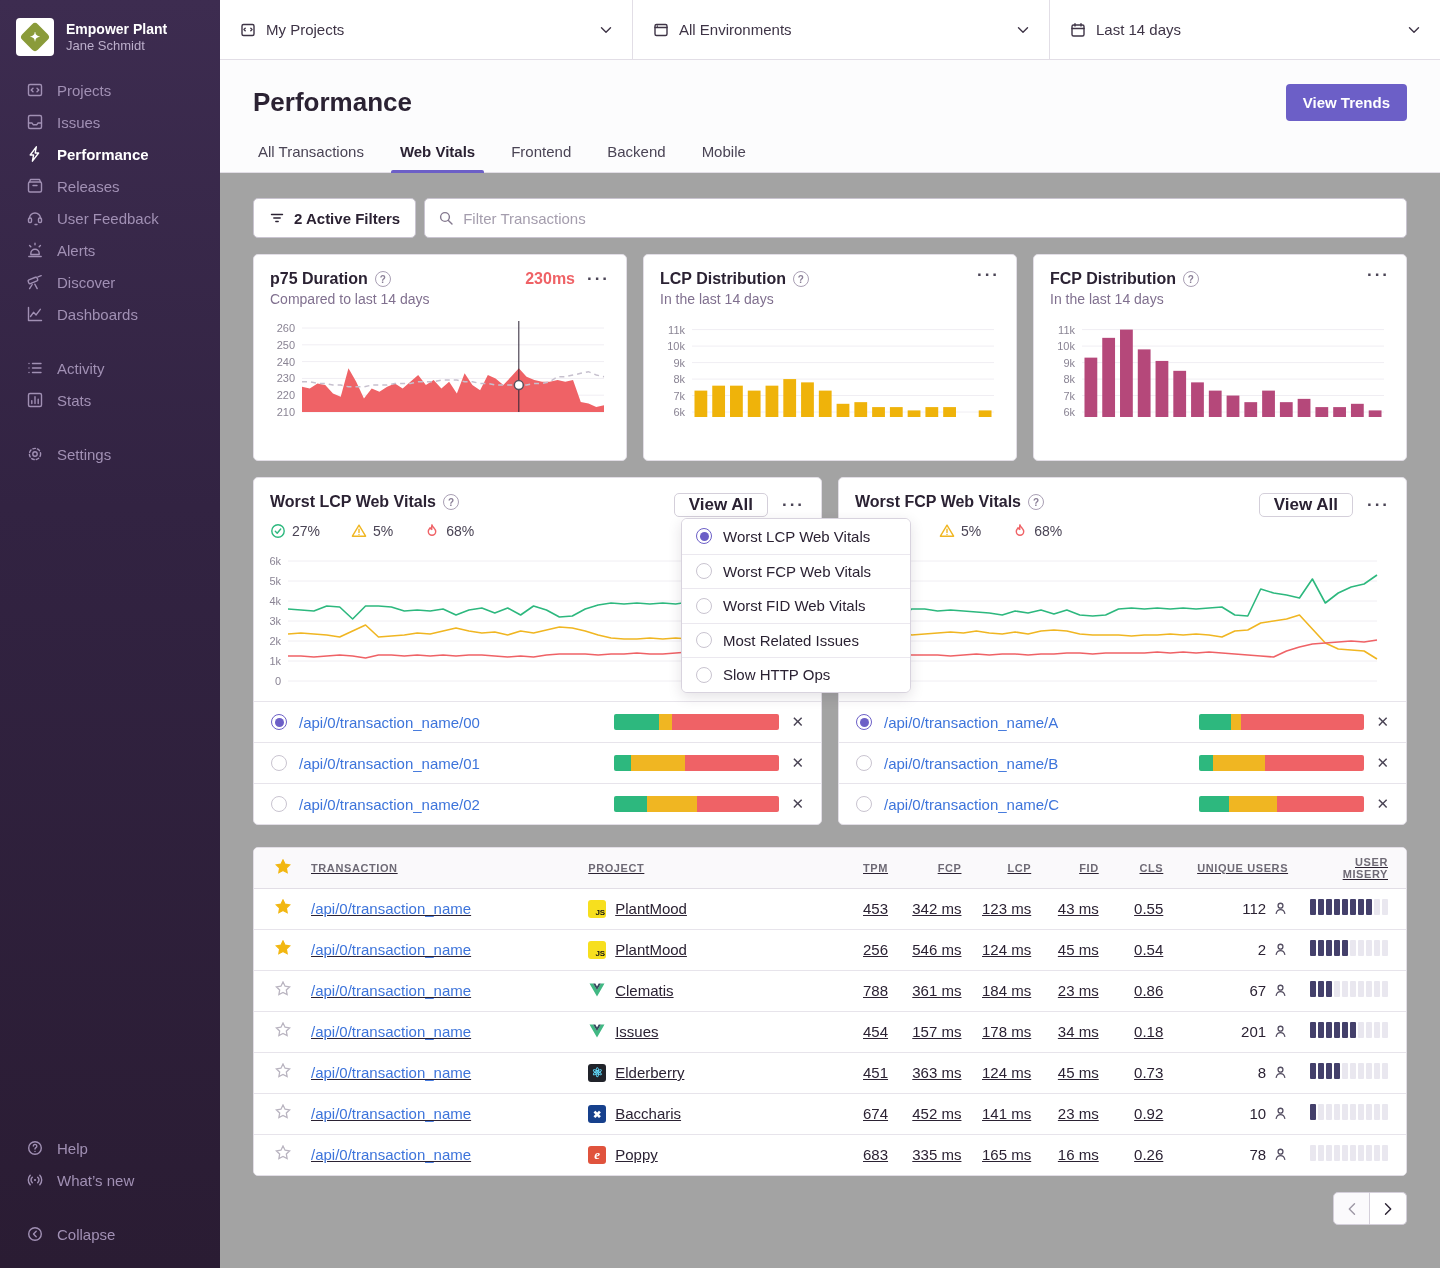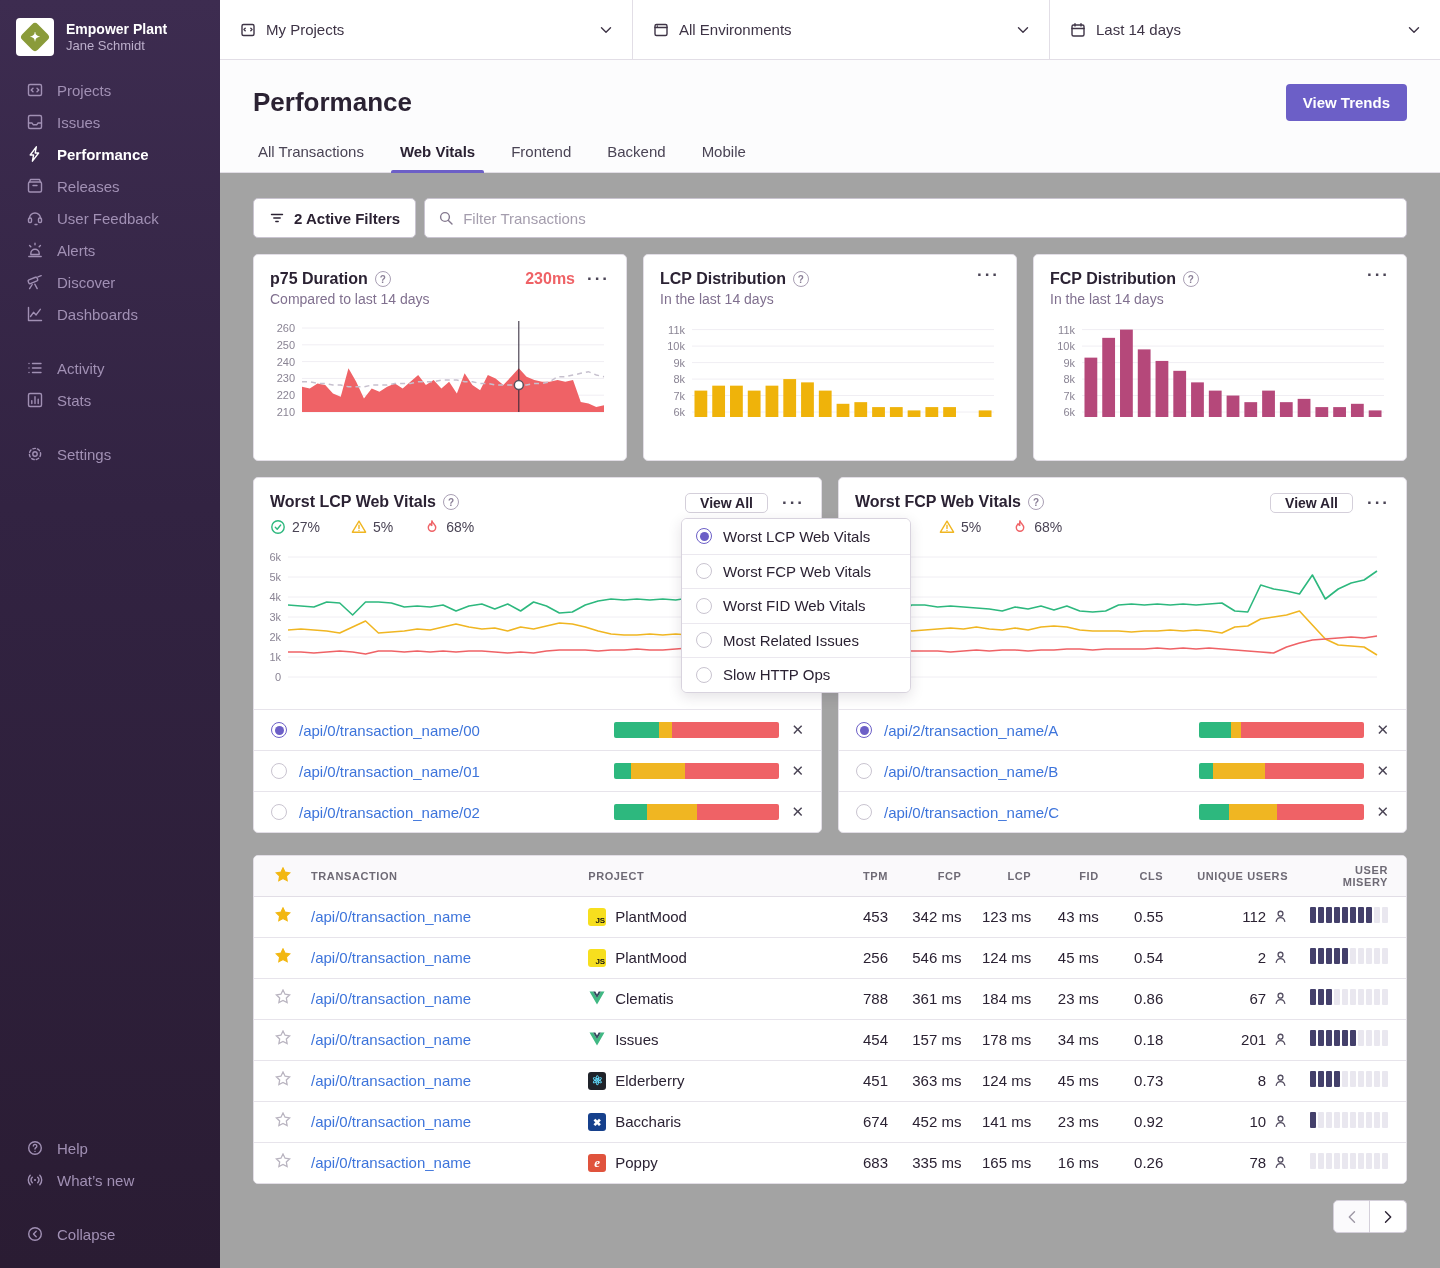--- a/index.html
+++ b/index.html
@@ -71,26 +71,26 @@
     justify-content:center; cursor:pointer; }
   .dots { color:#4A4455; font-weight:bold; font-size:17px; letter-spacing:2px; cursor:pointer; line-height:10px;}
   .dots::before { content:"\00b7\00b7\00b7"; }
   .mc-sub { font-size:14px; color:#80708F; margin-top:3px; }
   .mc-chart { margin-top:12px; }
 
   .vitals-row { display:flex; gap:16px; margin-top:16px; position:relative; }
   .vital-card { flex:1; padding-top:15px; }
   .vc-head { display:flex; align-items:flex-start; padding:0 16px; }
   .vc-right { margin-left:auto; display:flex; align-items:center; gap:14px; }
-  .btn-viewall { background:#fff; border:1px solid #D4CFDA; border-radius:5px; font-size:14px;
+  .btn-viewall { background:#fff; border:1px solid #D4CFDA; border-radius:5px; font-size:17px;
     font-weight:bold; color:#2B2233; padding:1px 14px; cursor:pointer; }
   .badges { display:flex; gap:31px; padding:6px 16px 2px; font-size:14px; color:#4A4455; }
   .badge { display:flex; align-items:center; gap:6px; }
   .vc-chart { padding:8px 10px 4px 6px; }
-  .vc-rows { margin-top:14px; }
+  .vc-rows { margin-top:2px; }
   .v-row { display:flex; align-items:center; gap:12px; height:41px; padding:0 17px;
     border-top:1px solid #E7E4EB; }
   .radio { width:16px; height:16px; border-radius:50%; border:1px solid #C9C4D0; background:#fff;
     display:inline-flex; align-items:center; justify-content:center; cursor:pointer; flex:0 0 16px;}
   .radio.sel { border-color:#6C5FC7; }
   .radio.sel::after { content:""; width:9px; height:9px; border-radius:50%; background:#6C5FC7; }
   .v-link { flex:1; font-size:15px; color:#3D74DB; text-decoration:none; cursor:pointer; }
   .vbar { width:165px; height:16px; border-radius:2px; overflow:hidden; display:flex; }
   .vbar .seg0 { background:#2DB87E; } .vbar .seg1 { background:#F0B622; } .vbar .seg2 { background:#EF6266; }
   .x-icon { color:#4A4455; font-size:15px; cursor:pointer; }
@@ -99,21 +99,21 @@
   
   .menu { position:absolute; left:428px; top:41px; width:230px; background:#fff;
     border:1px solid #D8D3DE; border-radius:6px; box-shadow:0 4px 14px rgba(43,34,51,.13);
     z-index:20; overflow:hidden; }
   .menu-item { display:flex; align-items:center; gap:11px; height:34.5px; padding:0 14px;
     font-size:15px; color:#2B2233; border-top:1px solid #EBE8EF; cursor:pointer; background:#fff;}
   .menu-item:first-child { border-top:0; }
 
   
   .table-card { margin-top:22px; overflow:hidden; }
-  table.grid { width:100%; border-collapse:collapse; }
+  table.grid { width:100%; border-collapse:collapse;text-decoration:underline; }
   .grid th { background:#FAF9FB; height:40px; font-size:11px; letter-spacing:.6px; color:#6E6A75;
     text-transform:uppercase; font-weight:bold; text-align:right; padding:0 10px;
     border-bottom:1px solid #E2DEE6; }
   .grid th.l { text-align:left; }
   .grid td { height:41px; border-bottom:1px solid #E7E4EB; font-size:15px; color:#2B2233;
     text-align:right; padding:0 10px; background:#fff; }
   .grid tr:last-child td { border-bottom:0; }
   .grid td.l { text-align:left; }
   .c-star { width:42px; padding-left:21px !important; text-align:left !important; }
   .c-tx { width:286px; }
@@ -589,21 +589,21 @@
                 <text x="21" y="116" text-anchor="end" class="axis-text">1k</text>
                 <line x1="28" x2="532" y1="132" y2="132" stroke="#F0EEF3" stroke-width="1"></line>
                 <text x="21" y="136" text-anchor="end" class="axis-text">0</text>
                 <polyline points="28,58 40.92307692307692,66 53.84615384615385,68 66.76923076923077,60 79.6923076923077,60 92.61538461538461,62 105.53846153846155,61 118.46153846153847,62 131.3846153846154,63 144.30769230769232,64 157.23076923076923,66 170.15384615384616,62 183.0769230769231,64 196,61 208.92307692307693,65 221.84615384615387,61 234.76923076923077,66 247.6923076923077,67 260.61538461538464,66 273.53846153846155,60 286.46153846153845,59 299.38461538461536,60 312.3076923076923,59 325.2307692307692,60 338.1538461538462,59 351.0769230769231,60 364,59 376.9230769230769,58 389.84615384615387,66 402.7692307692308,67 415.69230769230774,40 428.6153846153846,44 441.53846153846155,46 454.46153846153845,49 467.3846153846154,30 480.3076923076923,54 493.2307692307693,44 506.15384615384613,38 519.0769230769231,35 532,26" fill="none" stroke="#2DB87E" stroke-width="1.6" stroke-linejoin="round"></polyline>
                 <polyline points="28,86 40.92307692307692,85 53.84615384615385,81 66.76923076923077,86 79.6923076923077,85 92.61538461538461,84 105.53846153846155,83 118.46153846153847,84 131.3846153846154,82 144.30769230769232,84 157.23076923076923,85 170.15384615384616,83 183.0769230769231,85 196,82 208.92307692307693,81 221.84615384615387,82 234.76923076923077,85 247.6923076923077,86 260.61538461538464,86 273.53846153846155,86 286.46153846153845,87 299.38461538461536,86 312.3076923076923,86 325.2307692307692,85 338.1538461538462,86 351.0769230769231,85 364,86 376.9230769230769,88 389.84615384615387,82 402.7692307692308,81 415.69230769230774,74 428.6153846153846,72 441.53846153846155,70 454.46153846153845,66 467.3846153846154,80 480.3076923076923,94 493.2307692307693,100 506.15384615384613,101 519.0769230769231,102 532,110" fill="none" stroke="#F0B622" stroke-width="1.6" stroke-linejoin="round"></polyline>
                 <polyline points="28,106 40.92307692307692,107 53.84615384615385,105 66.76923076923077,106 79.6923076923077,106 92.61538461538461,106 105.53846153846155,107 118.46153846153847,106 131.3846153846154,105 144.30769230769232,106 157.23076923076923,105 170.15384615384616,105 183.0769230769231,106 196,105 208.92307692307693,105 221.84615384615387,104 234.76923076923077,104 247.6923076923077,105 260.61538461538464,104 273.53846153846155,104 286.46153846153845,104 299.38461538461536,104 312.3076923076923,103 325.2307692307692,104 338.1538461538462,103 351.0769230769231,104 364,103 376.9230769230769,104 389.84615384615387,105 402.7692307692308,106 415.69230769230774,107 428.6153846153846,108 441.53846153846155,102 454.46153846153845,98 467.3846153846154,95 480.3076923076923,94 493.2307692307693,93 506.15384615384613,92 519.0769230769231,93 532,91" fill="none" stroke="#EF6266" stroke-width="1.6" stroke-linejoin="round"></polyline>
               </svg></div>
           <div class="vc-rows">
             <div class="v-row">
               <span class="radio sel"></span>
-              <a class="v-link">/api/2/transaction_name/A</a>
+              <a class="v-link">/api/0/transaction_name/A</a>
               <span class="vbar">
                   <span class="seg0" style="width: 19%;"></span>
                   <span class="seg1" style="width: 6%;"></span>
                   <span class="seg2" style="width: 75%;"></span>
                 </span>
               <span class="x-icon"></span>
             </div>
             <div class="v-row">
               <span class="radio"></span>
               <a class="v-link">/api/0/transaction_name/B</a>

